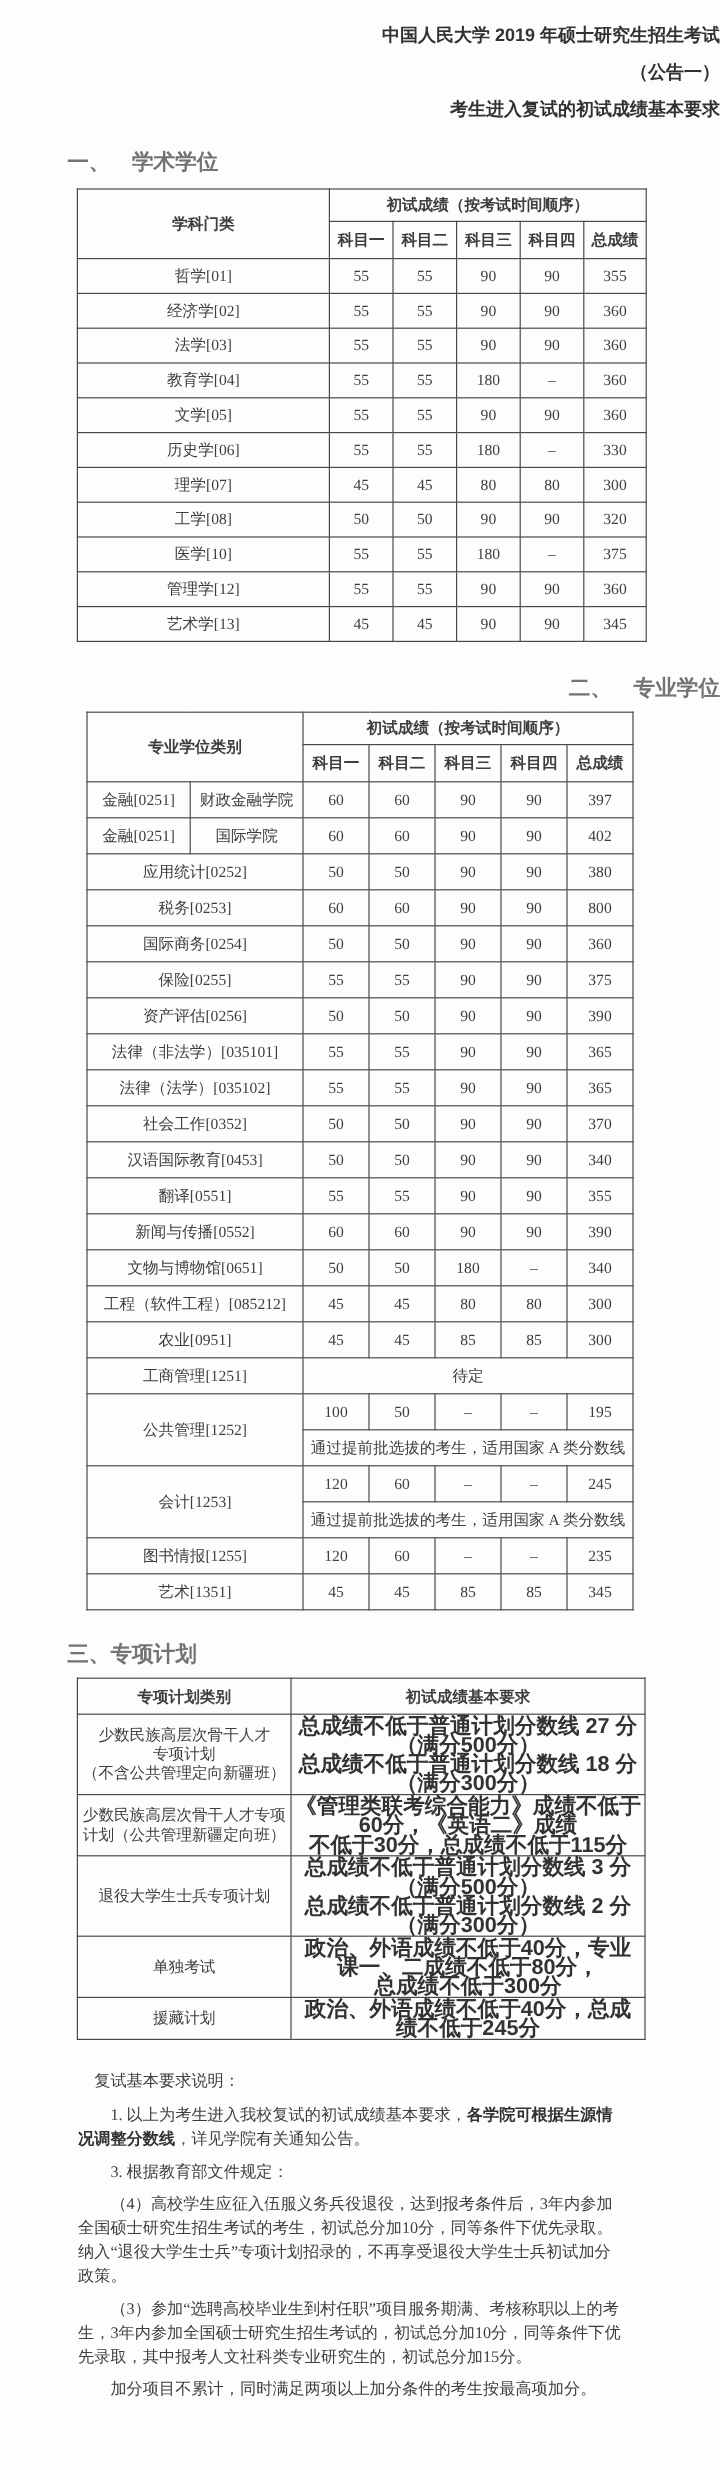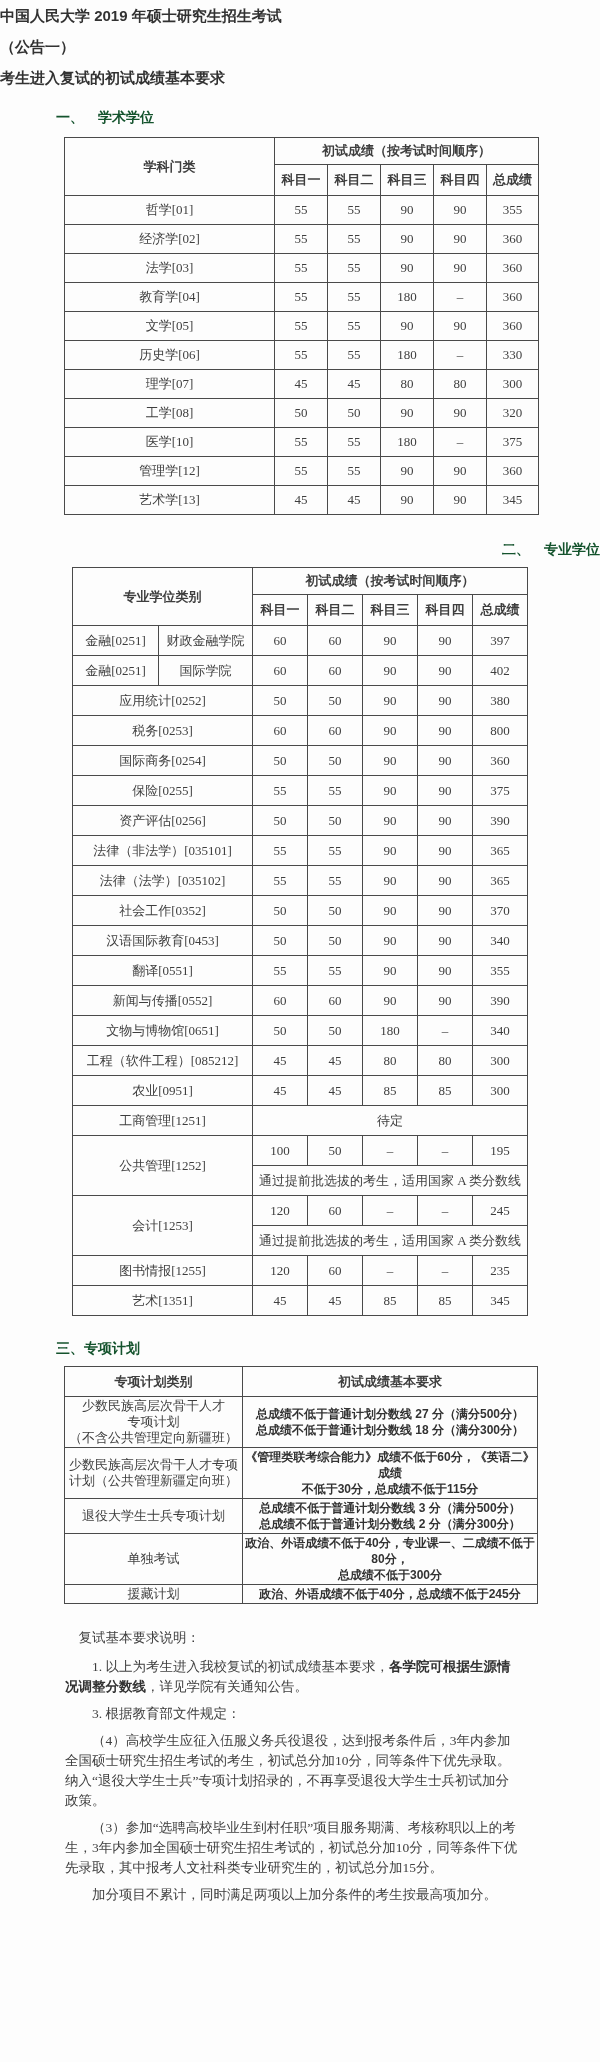--- a/index.html
+++ b/index.html
@@ -1,29 +1,29 @@
 <!DOCTYPE html>
 <html><head>
 <meta charset="utf-8">
 <style>
   html,body{margin:0;padding:0;background:#ffffff;}
   .page{
     width:600px;height:2062px;overflow:hidden;position:relative;
     background:#fdfdfd;color:#3e3e3e;
     font-family:"Liberation Serif","DejaVu Serif",serif;
   }
-  .title-block{text-align:left;}
+  .title-block{padding-top:14px;text-align:right;}
   .title-line{
     font-family:"Liberation Sans","DejaVu Sans",sans-serif;
     font-weight:bold;font-size:15px;line-height:31px;color:#323232;
   }
   .section-heading{
     margin:16px 0 0 56px;
     font-family:Liberation Sans, sans-serif;
-    font-weight:bold;font-size:14px;color:#14532d;
+    font-weight:bold;font-size:18px;color:#737373;
   }
   table.t{border-collapse:collapse;table-layout:fixed;}
   table.t td{
     border:1px solid #4a4a4a;text-align:center;vertical-align:middle;
     font-size:13px;color:#3e3e3e;padding:1px 2px;word-break:break-all;
   }
   td.hdr{
     font-family:"Liberation Sans","DejaVu Sans",sans-serif;
     font-weight:bold;color:#323232;
   }
@@ -35,21 +35,21 @@
   .t2 tr{height:30px;}
   .t2 tr.gh{height:27px;}
   .t2 tr.sh{height:31px;}
   .s2-heading{margin-top:26px;text-align:right;}
   .s3-heading{margin-top:24px;}
   .t3{margin:8px 0 0 64px;width:473px;}
   .t3 tr.hr{height:30px;}
   .t3 td{padding:4px 4px;}
   .t3 .req{
     font-family:"Liberation Sans","DejaVu Sans",sans-serif;
-    font-weight:bold;font-size:12px;line-height:16px;color:#323232;margin-left:40px;
+    font-weight:bold;font-size:18px;line-height:16px;color:#323232;margin-left:40px;
   }
   .t3 .lbl{font-size:13px;line-height:16px;margin-left:12px;}
   .notes{margin:24px 65px 0 65px;font-size:13.5px;line-height:20px;color:#3e3e3e;}
   .notes p{margin:0 16px 7px 0;text-indent:2em;}
   .notes p.intro{text-indent:1em;margin-bottom:9px;}
   .b{
     font-family:"Liberation Sans","DejaVu Sans",sans-serif;
     font-weight:bold;color:#323232;
   }
 </style>

